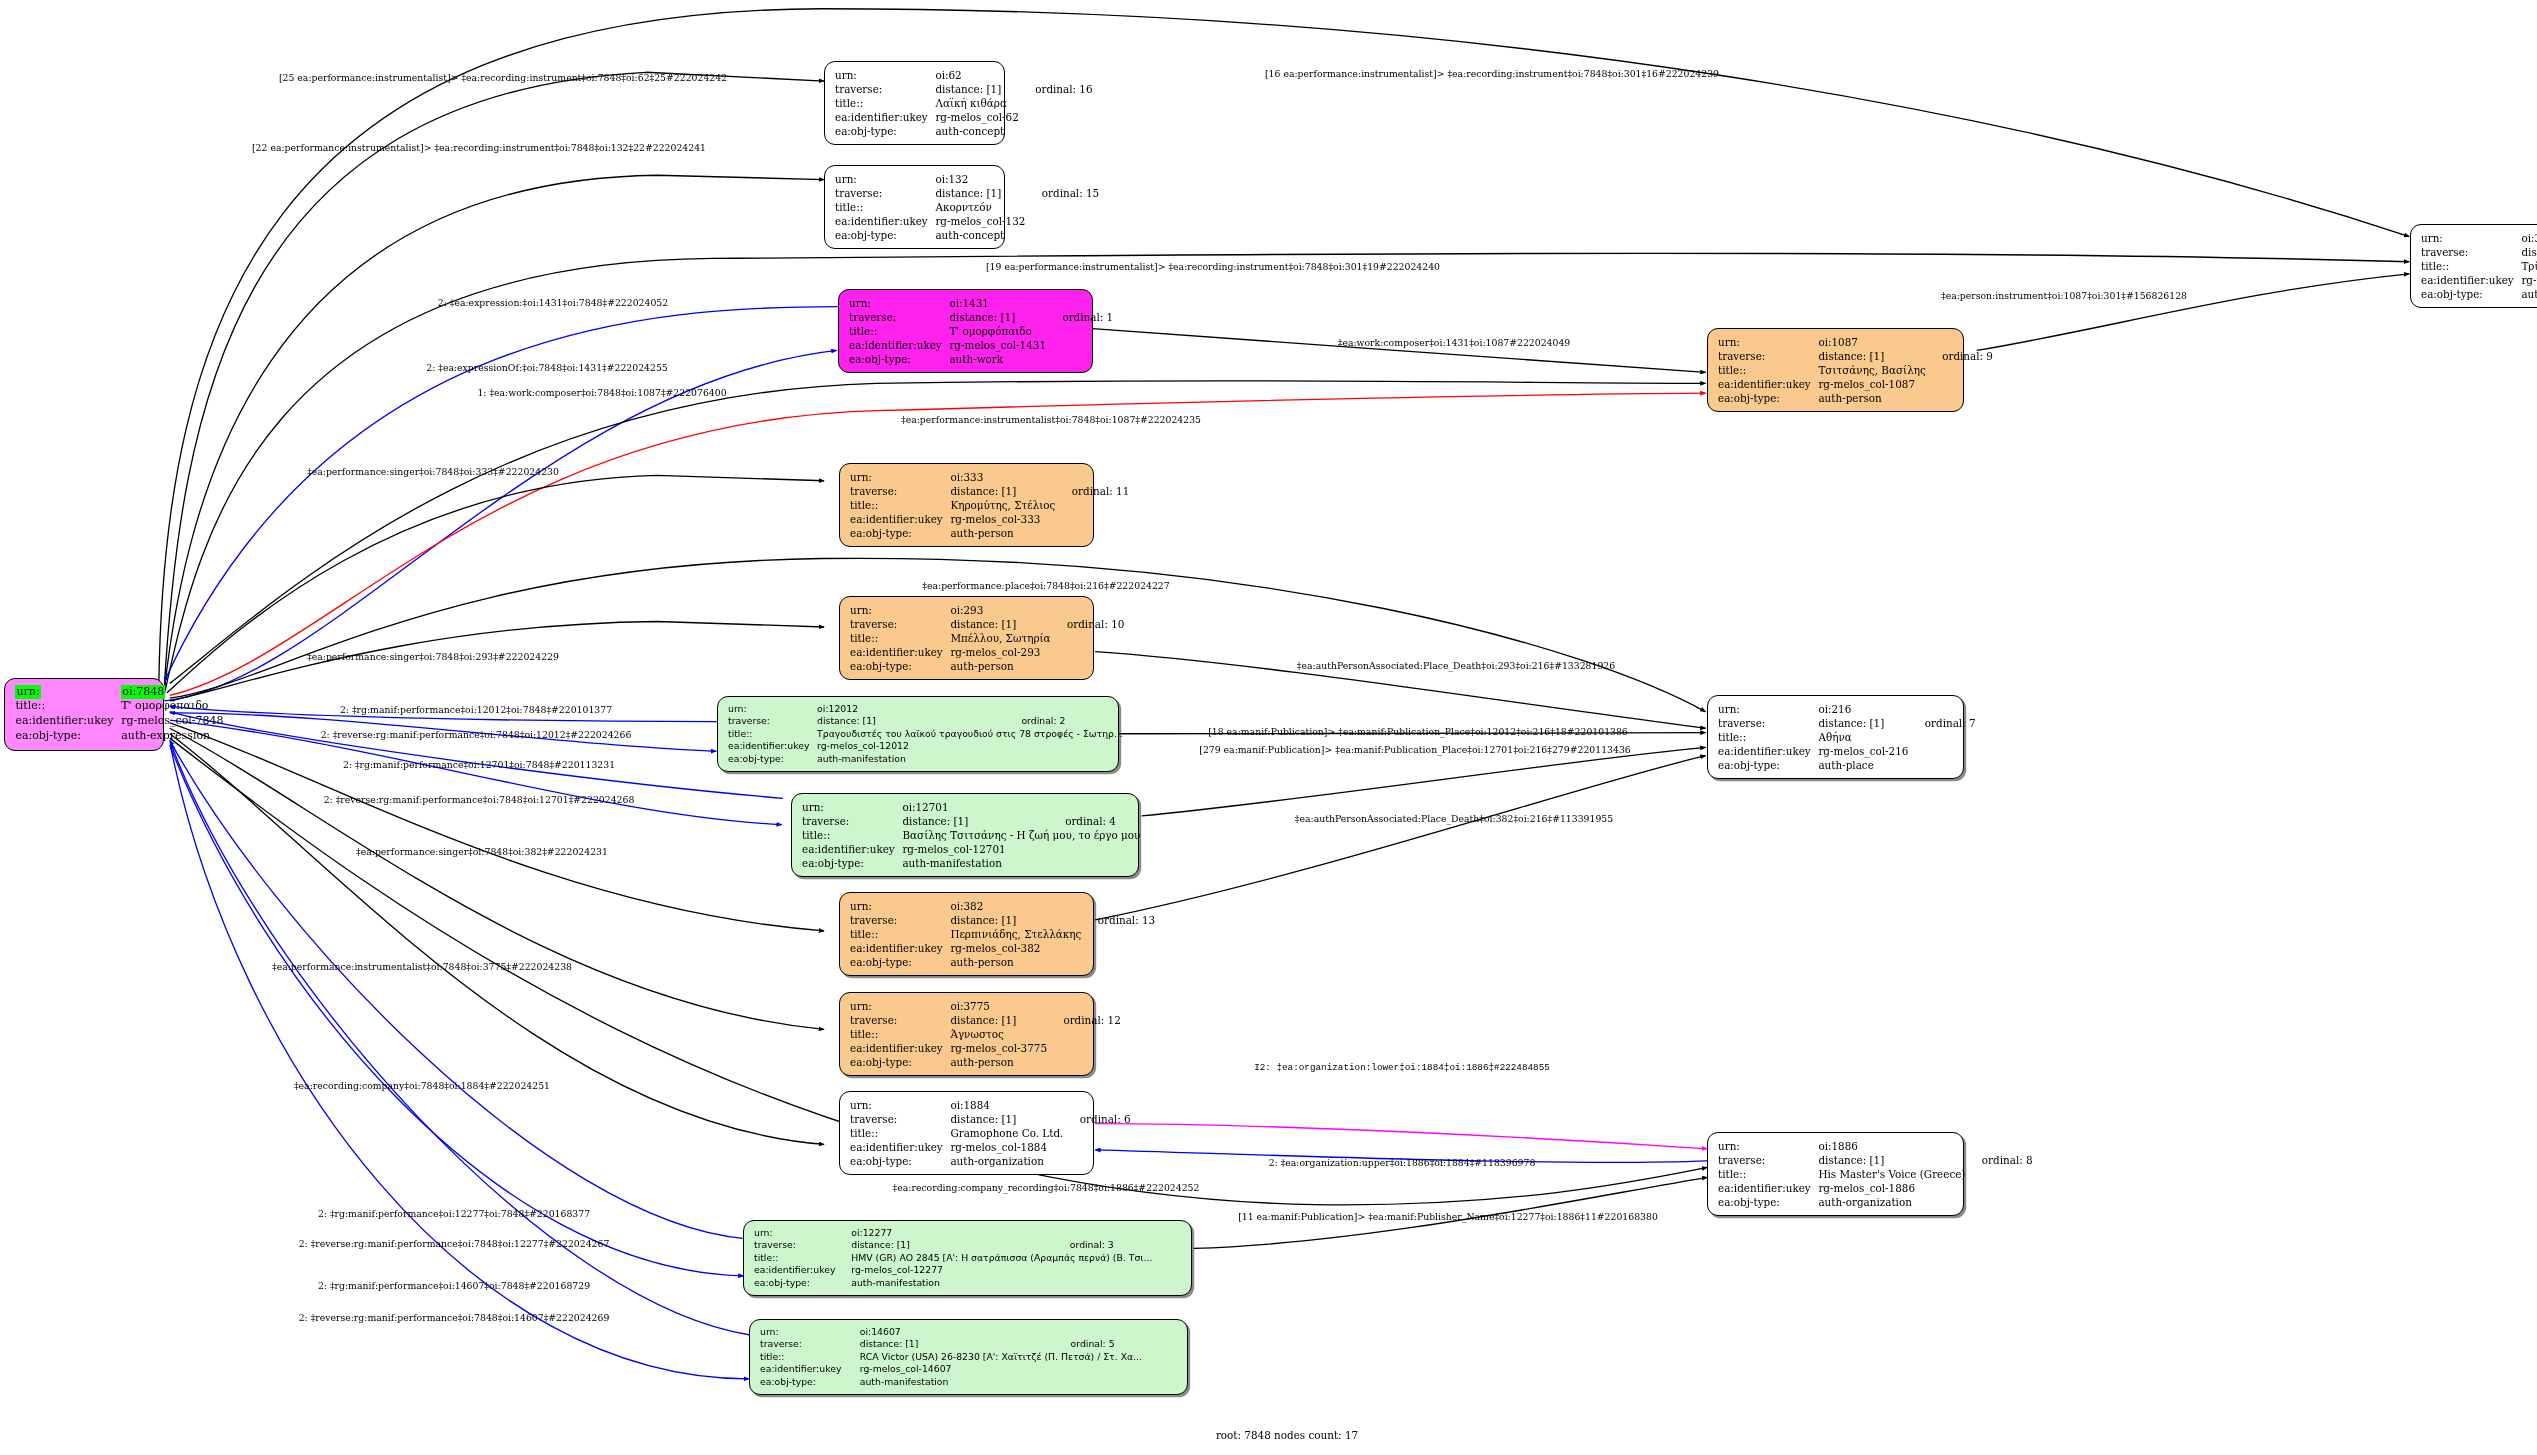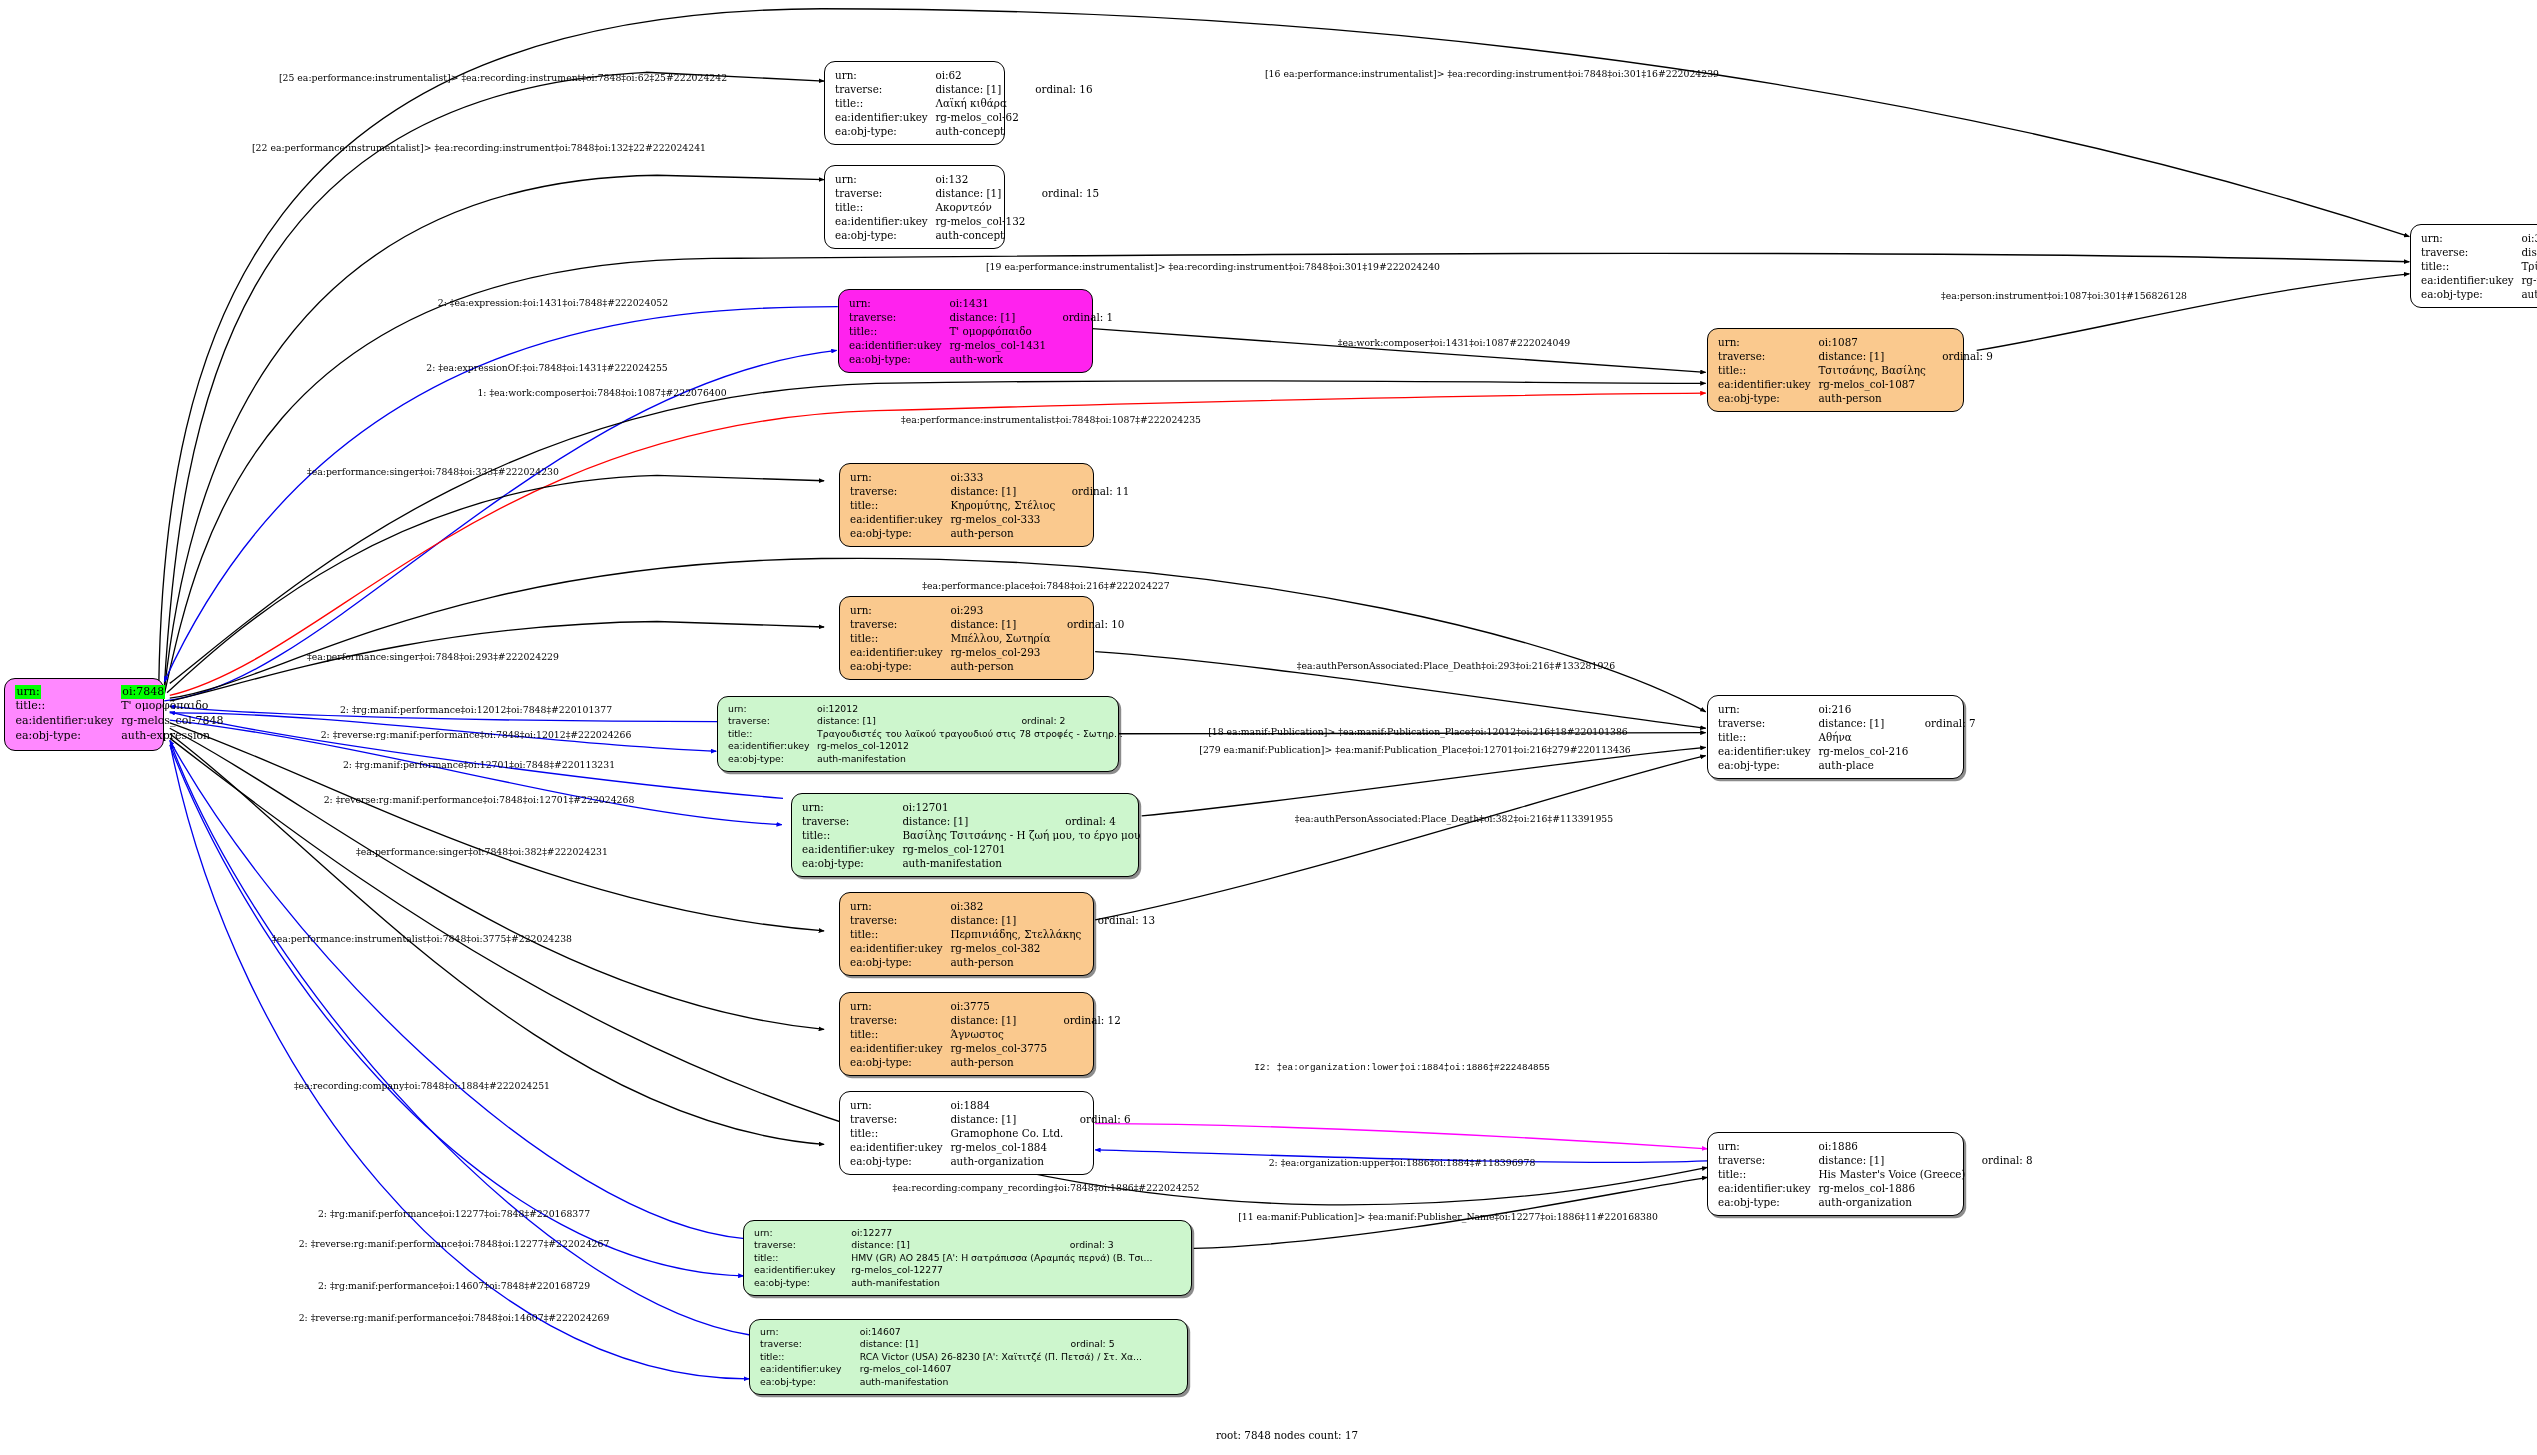--- a/index.html
+++ b/index.html
@@ -657,21 +657,21 @@
   <div class="elabel" style="left:433px;top:656px;">‡ea:performance:singer‡oi:7848‡oi:293‡#222024229</div>
   <div class="elabel" style="left:1456px;top:665px;text-align:right;">‡ea:authPersonAssociated:Place_Death‡oi:293‡oi:216‡#133281926</div>
   <div class="elabel" style="left:476px;top:709px;">2: ‡rg:manif:performance‡oi:12012‡oi:7848‡#220101377</div>
   <div class="elabel" style="left:476px;top:734px;">2: ‡reverse:rg:manif:performance‡oi:7848‡oi:12012‡#222024266</div>
   <div class="elabel" style="left:479px;top:764px;">2: ‡rg:manif:performance‡oi:12701‡oi:7848‡#220113231</div>
   <div class="elabel" style="left:479px;top:799px;">2: ‡reverse:rg:manif:performance‡oi:7848‡oi:12701‡#222024268</div>
   <div class="elabel" style="left:1418px;top:731px;">[18 ea:manif:Publication]&gt; ‡ea:manif:Publication_Place‡oi:12012‡oi:216‡18#220101386</div>
   <div class="elabel" style="left:1415px;top:749px;">[279 ea:manif:Publication]&gt; ‡ea:manif:Publication_Place‡oi:12701‡oi:216‡279#220113436</div>
   <div class="elabel" style="left:482px;top:851px;">‡ea:performance:singer‡oi:7848‡oi:382‡#222024231</div>
   <div class="elabel" style="left:1454px;top:818px;">‡ea:authPersonAssociated:Place_Death‡oi:382‡oi:216‡#113391955</div>
-  <div class="elabel" style="left:422px;top:938px;">‡ea:performance:instrumentalist‡oi:7848‡oi:3775‡#222024238</div>
+  <div class="elabel" style="left:422px;top:966px;">‡ea:performance:instrumentalist‡oi:7848‡oi:3775‡#222024238</div>
   <div class="elabel" style="left:422px;top:1085px;">‡ea:recording:company‡oi:7848‡oi:1884‡#222024251</div>
   <div class="elabel" style="left:1402px;top:1067px;font-family:Liberation Mono, monospace;">I2: ‡ea:organization:lower‡oi:1884‡oi:1886‡#222484855</div>
   <div class="elabel" style="left:1402px;top:1162px;">2: ‡ea:organization:upper‡oi:1886‡oi:1884‡#118396978</div>
   <div class="elabel" style="left:1046px;top:1187px;">‡ea:recording:company_recording‡oi:7848‡oi:1886‡#222024252</div>
   <div class="elabel" style="left:1448px;top:1216px;">[11 ea:manif:Publication]&gt; ‡ea:manif:Publisher_Name‡oi:12277‡oi:1886‡11#220168380</div>
   <div class="elabel" style="left:454px;top:1213px;">2: ‡rg:manif:performance‡oi:12277‡oi:7848‡#220168377</div>
   <div class="elabel" style="left:454px;top:1243px;">2: ‡reverse:rg:manif:performance‡oi:7848‡oi:12277‡#222024267</div>
   <div class="elabel" style="left:454px;top:1285px;">2: ‡rg:manif:performance‡oi:14607‡oi:7848‡#220168729</div>
   <div class="elabel" style="left:454px;top:1317px;">2: ‡reverse:rg:manif:performance‡oi:7848‡oi:14607‡#222024269</div>
 

